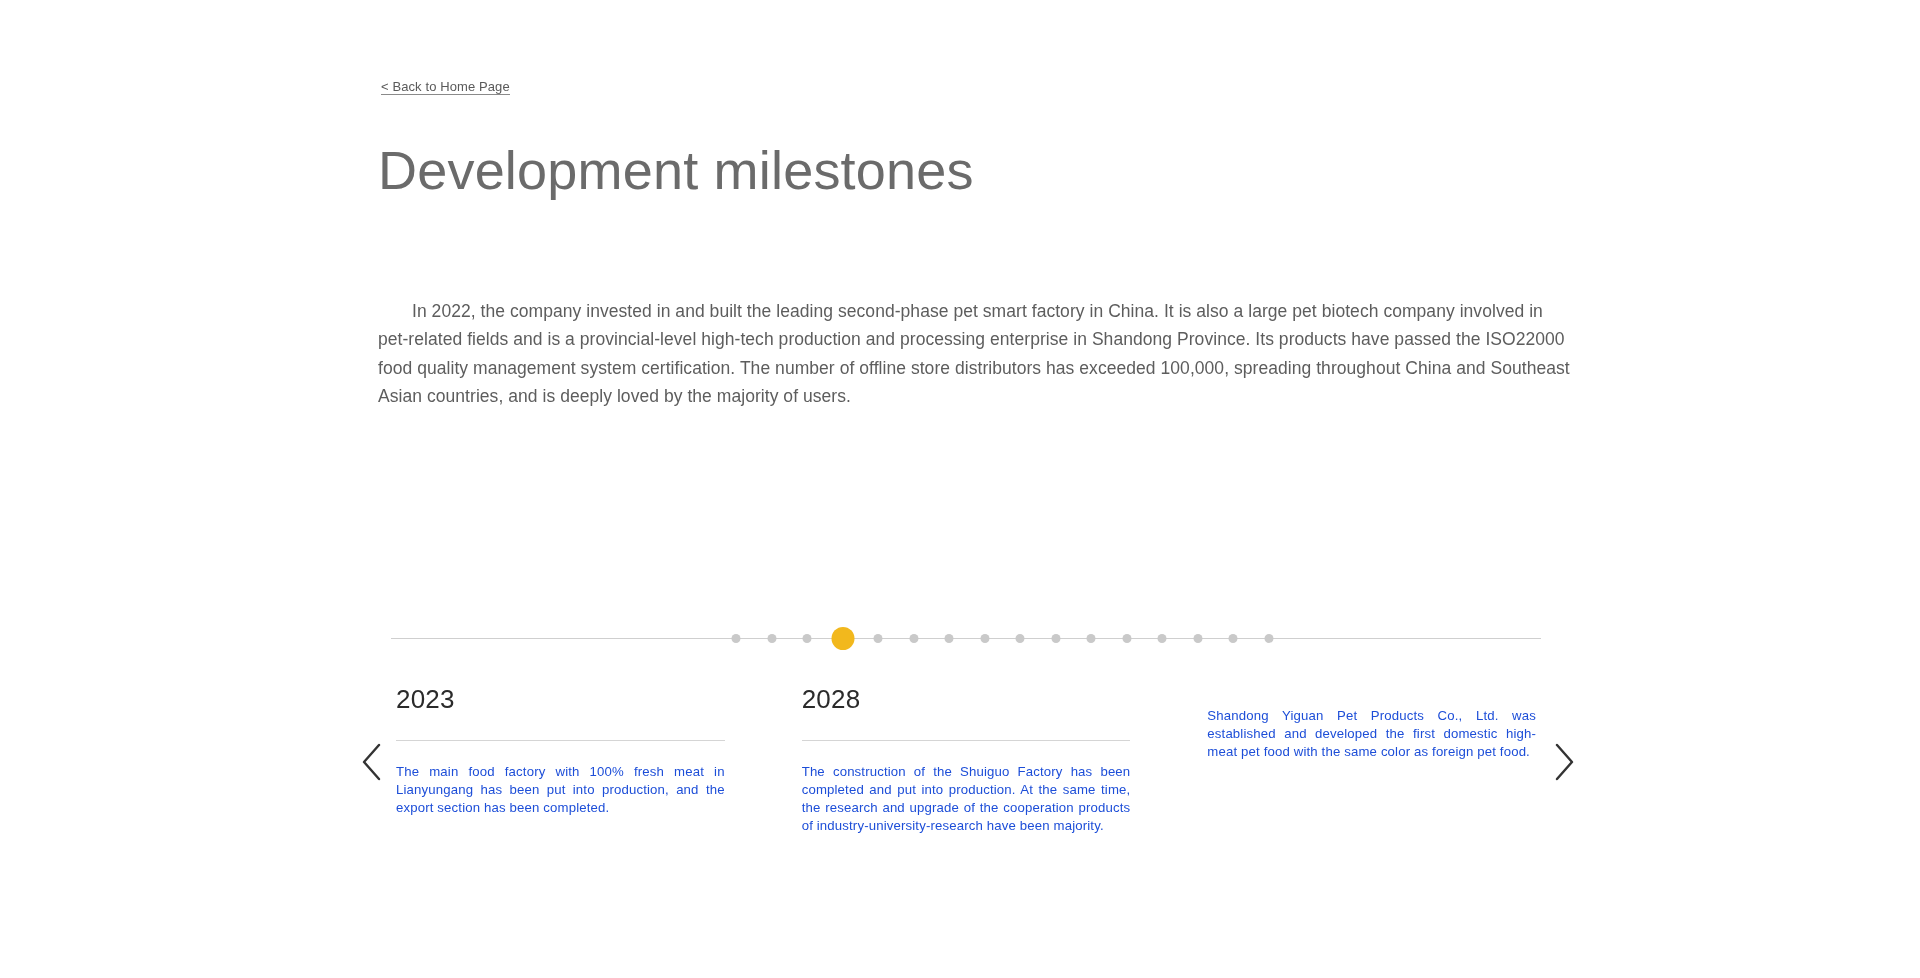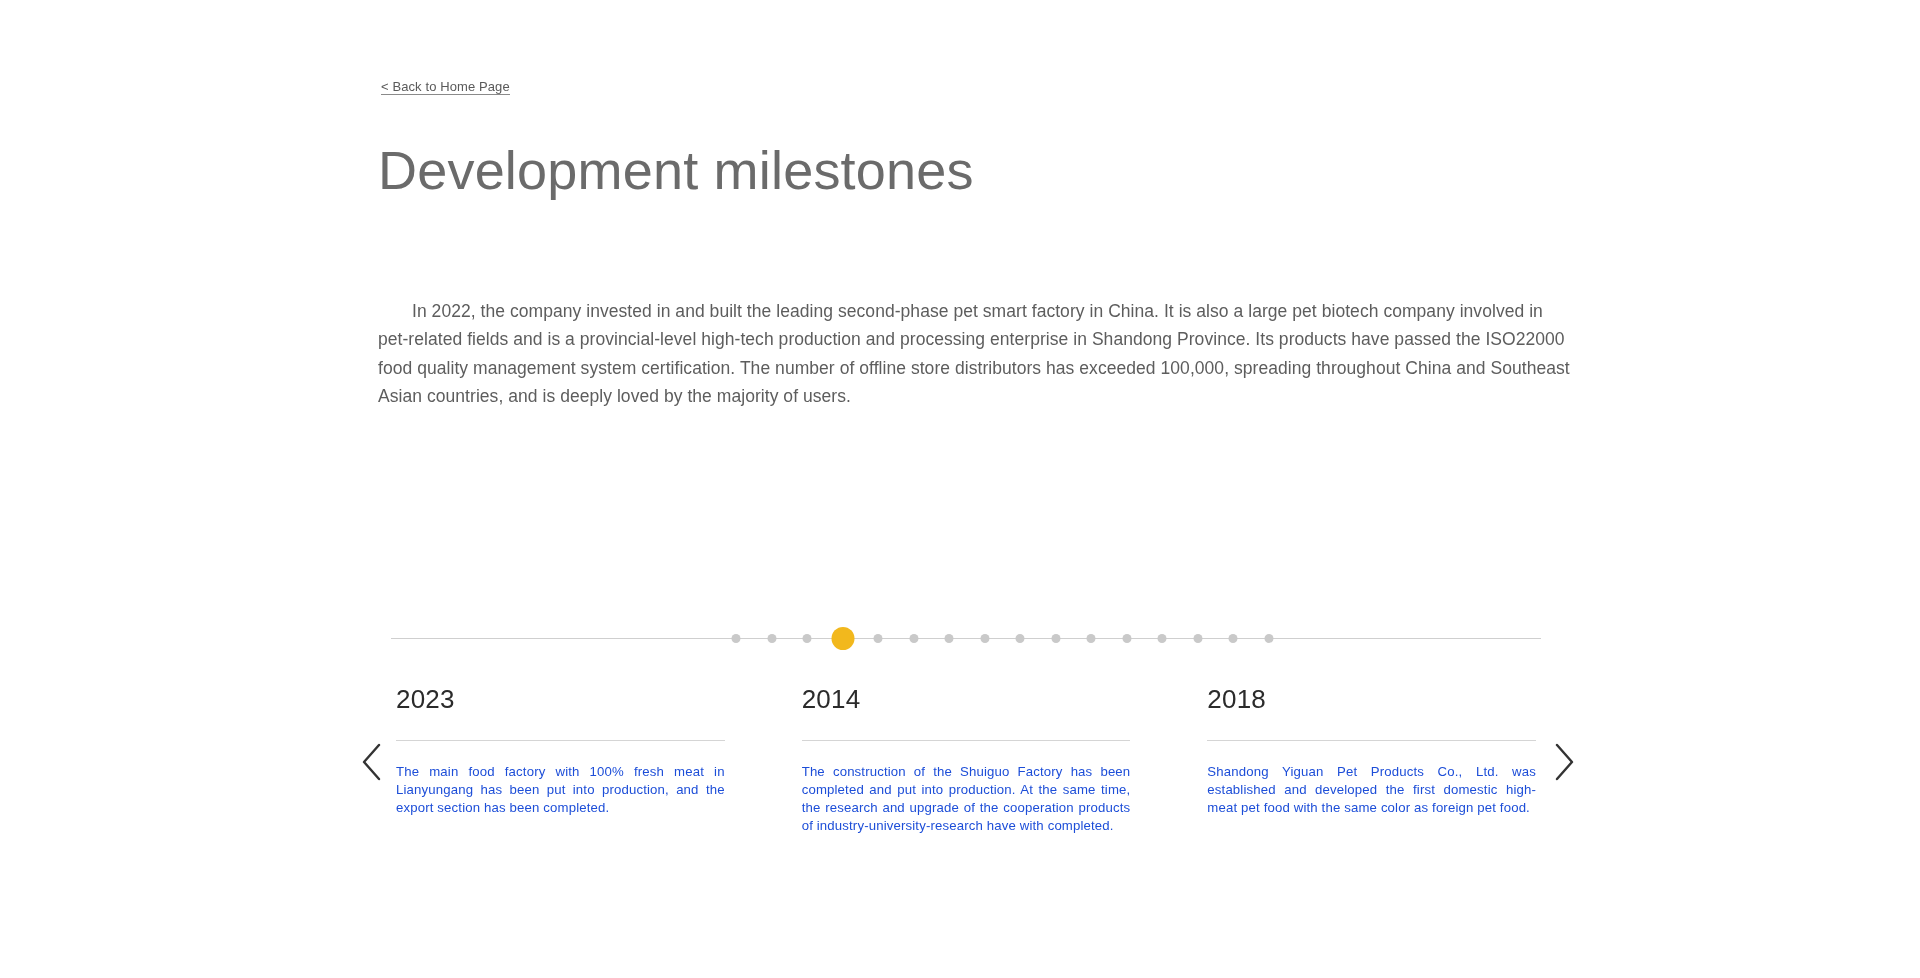--- a/index.html
+++ b/index.html
@@ -177,25 +177,24 @@
         <div class="tl-dot" style="left: 877.5px;"></div>
       </div>
   </div>
 
   <div class="cards">
     <div class="card">
       <div class="card-year">2023</div>
       <div class="card-text">The main food factory with 100% fresh meat in Lianyungang has been put into production, and the export section has been completed.</div>
     </div>
     <div class="card">
-      <div class="card-year">2014</div>
-      <div class="card-text">The construction of the Shuiguo Factory has been completed and put into production. At the same time, the research and upgrade of the cooperation products of industry-university-research have with completed.</div>
+      <div class="card-year">2028</div>
+      <div class="card-text">The construction of the Shuiguo Factory has been completed and put into production. At the same time, the research and upgrade of the cooperation products of industry-university-research have been majority.</div>
     </div>
     <div class="card">
-      <div class="card-year">2018</div>
       <div class="card-text">Shandong Yiguan Pet Products Co., Ltd. was established and developed the first domestic high-meat pet food with the same color as foreign pet food.</div>
     </div>
   </div>
 
   <div class="arrow arrow-prev">
     <svg width="34" height="44" viewBox="0 0 34 44" fill="none">
       <path d="M23 5 L8 22 L23 39" stroke="#333333" stroke-width="2.4" stroke-linecap="round" stroke-linejoin="round" fill="none"></path>
     </svg>
   </div>
 

